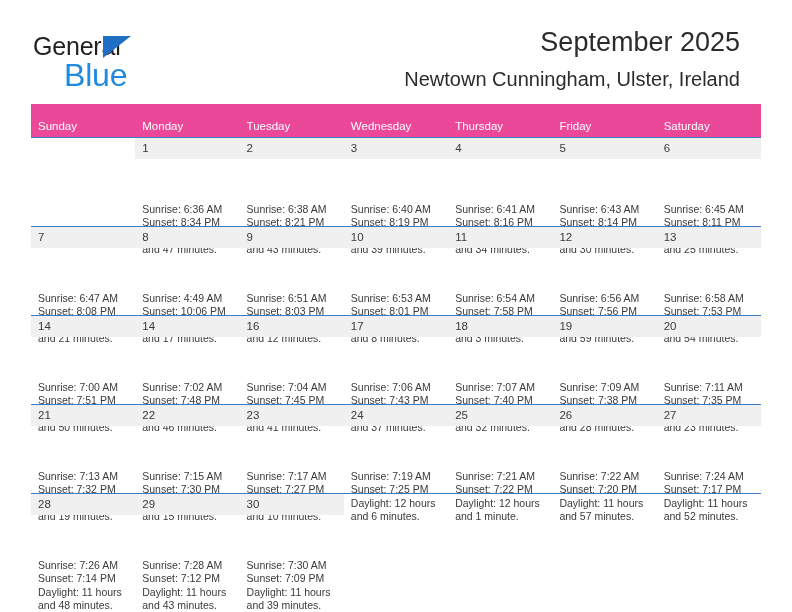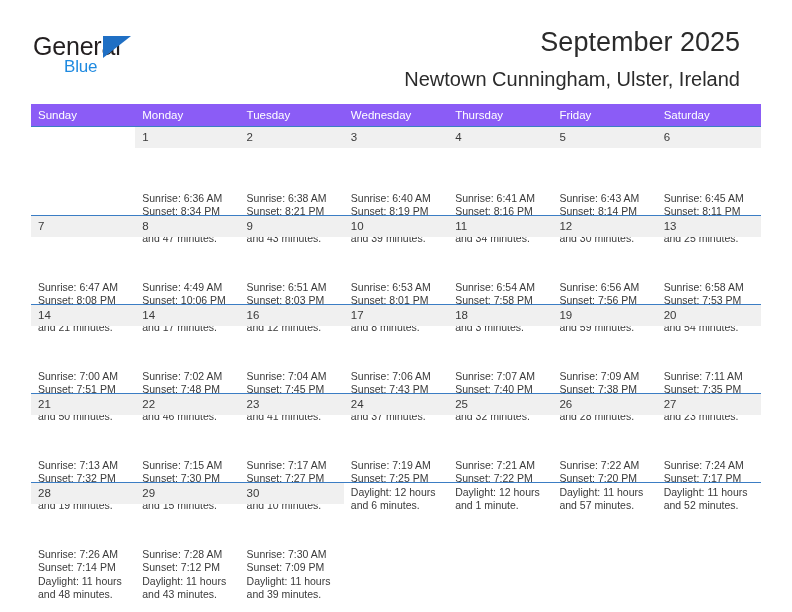--- a/index.html
+++ b/index.html
@@ -53,21 +53,21 @@
     top: 4px;
     width: 0;
     height: 0;
     border-left: 28px solid #1f6fc4;
     border-bottom: 22px solid transparent;
   }
   .logo-blue {
     position: absolute;
     left: 31px;
     top: 25px;
-    font-size: 17px;
+    font-size: 32px;
     letter-spacing: -0.2px;
     color: #1f8ae0;
     font-family: "Liberation Sans", sans-serif;
   }
 
   .title-block {
     position: absolute;
     right: 52px;
     top: 28px;
     text-align: right;
@@ -91,26 +91,26 @@
   .calendar {
     position: absolute;
     left: 31px;
     top: 104px;
     width: 730px;
     border-collapse: collapse;
     table-layout: fixed;
   }
 
   .calendar th {
-    background: #8b5cf6;
+    background: #ec4899;
     color: #ffffff;
     font-weight: normal;
     font-size: 11.5px;
     text-align: left;
-    padding: 5px 0 5px 7px;
+    padding: 16px 0 5px 7px;
     height: 11px;
     border: none;
   }
 
   .week-row td {
     vertical-align: top;
     padding: 0;
     border: none;
     border-top: 1px solid #3b7dc4;
     height: 88px;

